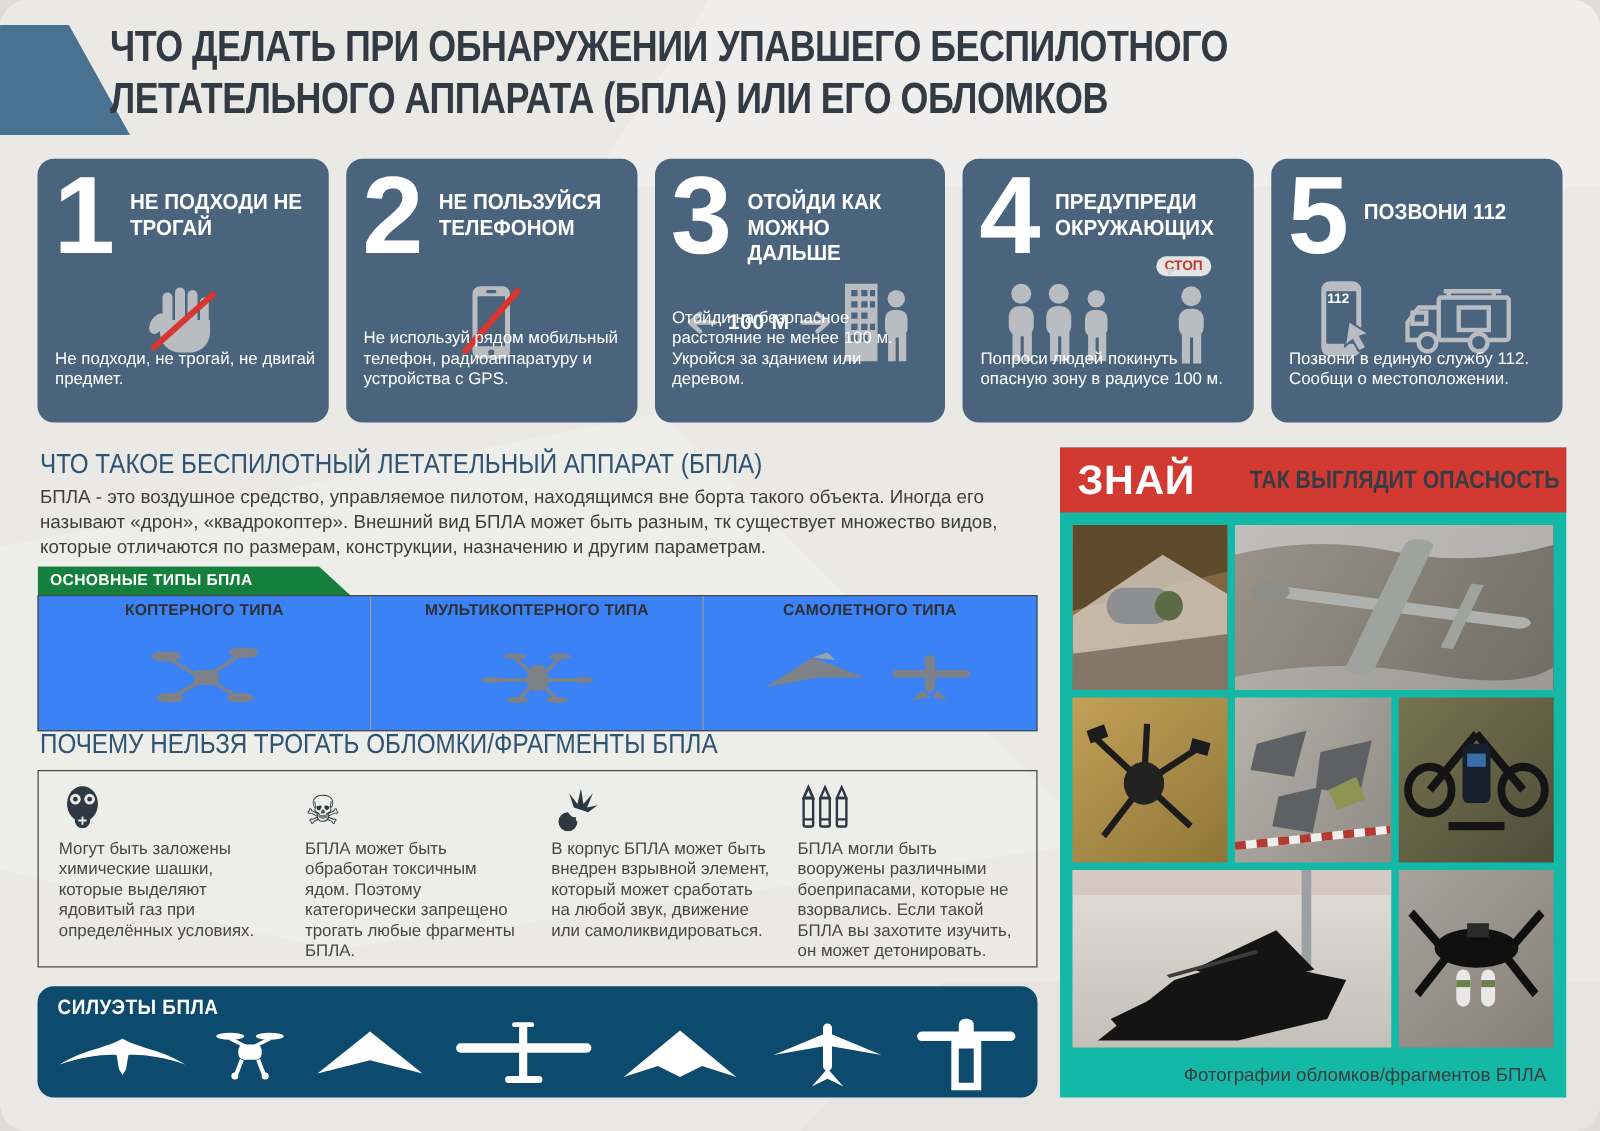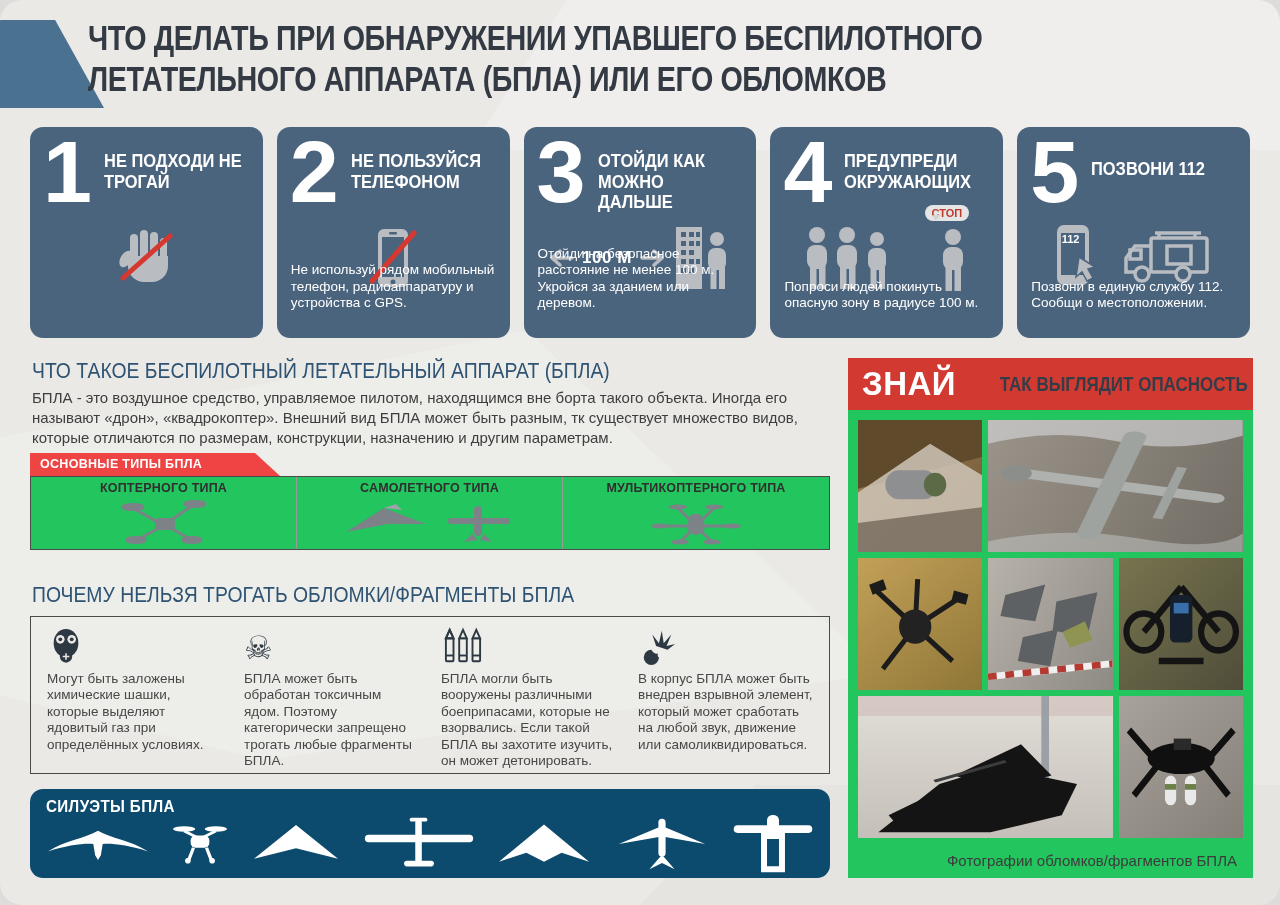--- a/index.html
+++ b/index.html
@@ -32,24 +32,24 @@
           padding:2px 7px;border-radius:8px;}
   .bubble:after{content:"";position:absolute;left:8px;bottom:-6px;border:6px solid transparent;border-top-color:#d4d4d2;border-left-width:2px;}
   .phone112{position:relative;}
   .p112{position:absolute;top:10px;left:4px;width:24px;text-align:center;color:#fff;font-size:11px;font-weight:700;}
 
   
   .sec-h{position:absolute;left:32px;margin:0;color:#2e5373;font-size:22px;font-weight:400;}
   .sec-h span{display:inline-block;transform:scaleX(.88);transform-origin:0 50%;white-space:nowrap;}
   .about-h{top:358px;}
   .about-t{position:absolute;left:32px;top:388px;width:798px;font-size:15px;line-height:1.33;color:#3e3e3e;margin:0;}
-  .types-tag{position:absolute;left:30px;top:453px;width:240px;height:23px;background:#ef4444;color:#fff;
+  .types-tag{position:absolute;left:30px;top:453px;width:240px;height:23px;background:#15803d;color:#fff;
              font-size:12.5px;font-weight:700;line-height:23px;padding-left:10px;
              clip-path:polygon(0 0,90% 0,100% 100%,0 100%);letter-spacing:.3px;}
-  .types-box{position:absolute;left:30px;top:476px;width:800px;height:74px;background:#22c55e;
+  .types-box{position:absolute;left:30px;top:476px;width:800px;height:109px;background:#3b82f6;
              border:1.5px solid #4a4a4a;display:grid;grid-template-columns:1fr 1fr 1fr;box-sizing:border-box;text-align:center;}
   .tcell{border-right:1px solid #9a9a9a;display:flex;flex-direction:column;align-items:center;padding-top:4px;}
   .tcell:last-child{border-right:none;}
   .tlabel{font-size:12.5px;font-weight:700;color:#2f2f2f;letter-spacing:.2px;}
   .tcell .art{flex:1;display:flex;align-items:center;justify-content:center;gap:14px;}
 
   .why-h{top:582px;}
   .why-box{position:absolute;left:30px;top:616px;width:800px;height:158px;border:1.5px solid #4a4a4a;
            box-sizing:border-box;display:grid;grid-template-columns:repeat(4,1fr);column-gap:22px;padding:10px 16px;}
   .wcol .wicon{height:38px;display:flex;align-items:flex-end;}
@@ -57,21 +57,21 @@
   .skull{font-size:32px;line-height:34px;color:#2e3842;font-family:"DejaVu Sans",sans-serif;}
 
   .sil-panel{position:absolute;left:30px;top:789px;width:800px;height:89px;background:#0c4a6e;border-radius:13px;
              box-sizing:border-box;padding:8px 16px 6px;}
   .sil-h{margin:0;color:#fff;font-size:16.5px;font-weight:700;letter-spacing:.4px;}
   .sil-h span{display:inline-block;transform:scaleX(.92);transform-origin:0 50%;}
   .sil-row{display:flex;align-items:center;justify-content:space-between;margin-top:1px;height:54px;}
   .sil-row svg{fill:#fff;}
 
   
-  .know{position:absolute;left:848px;top:358px;width:405px;height:520px;background:#22c55e;}
+  .know{position:absolute;left:848px;top:358px;width:405px;height:520px;background:#14b8a6;}
   .know-head{height:52px;background:#d23a31;display:flex;align-items:center;}
   .know-badge{color:#fff;font-size:33px;font-weight:700;margin-left:14px;letter-spacing:.5px;}
   .know-title{margin-left:auto;margin-right:10px;color:#343d47;font-size:20px;font-weight:700;text-decoration:underline;}
   .know-title span{display:inline-block;transform:scaleX(.85);transform-origin:100% 50%;white-space:nowrap;}
   .photos{display:grid;grid-template-columns:repeat(6,1fr);grid-template-rows:132px 132px 142px;gap:6px;padding:10px;}
   .photo{position:relative;overflow:hidden;}
   .photo svg{position:absolute;inset:0;width:100%;height:100%;}
   .s2{grid-column:span 2;} .s4{grid-column:span 4;}
   .p1{background:linear-gradient(135deg,#a5835a,#6d5433);}
   .p2{background:linear-gradient(120deg,#9b948a,#716c64);}
@@ -109,20 +109,21 @@
             <rect x="16" y="8" width="8" height="26" rx="4"></rect>
               <rect x="26" y="4" width="8" height="30" rx="4"></rect>
             <rect x="36" y="6" width="8" height="28" rx="4"></rect>
               <rect x="46" y="12" width="7" height="22" rx="3.5"></rect>
             <path d="M14 30 h40 v10 a16 16 0 0 1 -16 16 h-8 a16 16 0 0 1 -16 -16 z"></path>
             <ellipse cx="12" cy="33" rx="5.5" ry="9" transform="rotate(32 12 33)"></ellipse>
           </g>
           <line x1="9" y1="52" x2="56" y2="10" stroke="#d6382f" stroke-width="5" stroke-linecap="round"></line>
         </svg>
       </div>
+      <p class="ctext">Не подходи, не трогай, не двигай предмет.</p>
     </div>
 
     <div class="card">
       <div class="num">2</div>
       <div class="ctitle"><span style="white-space:normal">НЕ ПОЛЬЗУЙСЯ ТЕЛЕФОНОМ</span></div>
       <div class="icon-zone">
         <svg class="ico" width="62" height="66" viewBox="0 0 62 66">
           <rect x="16" y="4" width="30" height="58" rx="6" fill="#b9bdc2"></rect>
           <rect x="20" y="12" width="22" height="40" fill="#4b647d"></rect>
           <rect x="27" y="7" width="8" height="2.5" rx="1" fill="#4b647d"></rect>
@@ -247,52 +248,52 @@
             <ellipse cx="12" cy="11" rx="10" ry="2.6"></ellipse>
               <ellipse cx="74" cy="8" rx="10" ry="2.6"></ellipse>
             <ellipse cx="15" cy="44" rx="9" ry="2.4"></ellipse>
               <ellipse cx="71" cy="44" rx="9" ry="2.4"></ellipse>
             <rect x="34" y="22" width="20" height="12" rx="4" stroke="none"></rect>
           </g>
         </svg>
       </div>
     </div>
     <div class="tcell">
-      <div class="tlabel">САМОЛЕТНОГО ТИПА</div>
-      <div class="art">
-        <svg width="84" height="44" viewBox="0 0 84 44">
-          <path d="M2 32 L40 8 L82 24 L44 24 Z" fill="#7d8288"></path>
-          <path d="M40 8 L52 4 L58 10 Z" fill="#9da2a7"></path>
-        </svg>
-        <svg width="74" height="44" viewBox="0 0 74 44">
-          <g fill="#7d8288">
-            <rect x="6" y="18" width="62" height="6" rx="3"></rect>
-            <rect x="32" y="6" width="8" height="30" rx="4"></rect>
-            <path d="M30 34 L22 42 L36 40 Z"></path>
-              <path d="M42 34 L50 42 L38 40 Z"></path>
-          </g>
-        </svg>
-      </div>
-    </div>
-    <div class="tcell">
       <div class="tlabel">МУЛЬТИКОПТЕРНОГО ТИПА</div>
       <div class="art">
         <svg width="96" height="52" viewBox="0 0 96 52">
           <g stroke="#7d8288" stroke-width="3" fill="none">
             <path d="M48 30 L12 30 M48 30 L30 12 M48 30 L66 12 M48 30 L84 30 M48 30 L32 46 M48 30 L64 46"></path>
           </g>
           <g fill="#7d8288">
             <ellipse cx="12" cy="30" rx="9" ry="2.4"></ellipse>
               <ellipse cx="30" cy="11" rx="9" ry="2.4"></ellipse>
             <ellipse cx="66" cy="11" rx="9" ry="2.4"></ellipse>
               <ellipse cx="84" cy="30" rx="9" ry="2.4"></ellipse>
             <ellipse cx="32" cy="46" rx="9" ry="2.4"></ellipse>
               <ellipse cx="64" cy="46" rx="9" ry="2.4"></ellipse>
             <circle cx="48" cy="30" r="9"></circle>
               <rect x="42" y="18" width="12" height="8" rx="4"></rect>
+          </g>
+        </svg>
+      </div>
+    </div>
+    <div class="tcell">
+      <div class="tlabel">САМОЛЕТНОГО ТИПА</div>
+      <div class="art">
+        <svg width="84" height="44" viewBox="0 0 84 44">
+          <path d="M2 32 L40 8 L82 24 L44 24 Z" fill="#7d8288"></path>
+          <path d="M40 8 L52 4 L58 10 Z" fill="#9da2a7"></path>
+        </svg>
+        <svg width="74" height="44" viewBox="0 0 74 44">
+          <g fill="#7d8288">
+            <rect x="6" y="18" width="62" height="6" rx="3"></rect>
+            <rect x="32" y="6" width="8" height="30" rx="4"></rect>
+            <path d="M30 34 L22 42 L36 40 Z"></path>
+              <path d="M42 34 L50 42 L38 40 Z"></path>
           </g>
         </svg>
       </div>
     </div>
   </div>
 
   <h2 class="sec-h why-h"><span>ПОЧЕМУ НЕЛЬЗЯ ТРОГАТЬ ОБЛОМКИ/ФРАГМЕНТЫ БПЛА</span></h2>
   <div class="why-box">
     <div class="wcol">
       <div class="wicon">
@@ -306,51 +307,51 @@
           <path d="M16.5 31 h7 M20 27.5 v7" stroke="#eae9e6" stroke-width="1.6"></path>
         </svg>
       </div>
       <p>Могут быть заложены химические шашки, которые выделяют ядовитый газ при определённых условиях.</p>
     </div>
     <div class="wcol">
       <div class="wicon">
           <span class="skull">☠</span>
         </div>
       <p>БПЛА может быть обработан токсичным ядом. Поэтому категорически запрещено трогать любые фрагменты БПЛА.</p>
+    </div>
+    <div class="wcol">
+      <div class="wicon">
+        <svg width="40" height="38" viewBox="0 0 40 40">
+          <g fill="#2e3842">
+            <path d="M13 24 a8 8 0 1 0 8 8 q-2 -1 -1 -4 q-4 1 -7 -4 z"></path>
+            <path d="M18 20 L14 8 L21 17 L24 4 L26 17 L34 8 L29 20 L38 18 L30 24 Z"></path>
+          </g>
+        </svg>
+      </div>
+      <p>В корпус БПЛА может быть внедрен взрывной элемент, который может сработать на любой звук, движение или самоликвидироваться.</p>
     </div>
     <div class="wcol">
       <div class="wicon">
         <svg width="44" height="38" viewBox="0 0 44 40">
           <g fill="none" stroke="#2e3842" stroke-width="2">
             <path d="M8 12 q-4 -9 -4 -9 q0 0 -4 9 z" transform="translate(4,0)"></path>
             <path d="M8 3 l4 9 h-8 z"></path>
               <rect x="4" y="12" width="8" height="24" rx="1"></rect>
               <path d="M4 30 h8"></path>
             <path d="M22 3 l4 9 h-8 z"></path>
               <rect x="18" y="12" width="8" height="24" rx="1"></rect>
               <path d="M18 30 h8"></path>
             <path d="M36 3 l4 9 h-8 z"></path>
               <rect x="32" y="12" width="8" height="24" rx="1"></rect>
               <path d="M32 30 h8"></path>
           </g>
         </svg>
       </div>
       <p>БПЛА могли быть вооружены различными боеприпасами, которые не взорвались. Если такой БПЛА вы захотите изучить, он может детонировать.</p>
     </div>
-    <div class="wcol">
-      <div class="wicon">
-        <svg width="40" height="38" viewBox="0 0 40 40">
-          <g fill="#2e3842">
-            <path d="M13 24 a8 8 0 1 0 8 8 q-2 -1 -1 -4 q-4 1 -7 -4 z"></path>
-            <path d="M18 20 L14 8 L21 17 L24 4 L26 17 L34 8 L29 20 L38 18 L30 24 Z"></path>
-          </g>
-        </svg>
-      </div>
-      <p>В корпус БПЛА может быть внедрен взрывной элемент, который может сработать на любой звук, движение или самоликвидироваться.</p>
-    </div>
   </div>
 
   <div class="sil-panel">
     <h3 class="sil-h"><span>СИЛУЭТЫ БПЛА</span></h3>
     <div class="sil-row">
       <svg width="104" height="38" viewBox="0 0 110 40">
         <path d="M55 6 C42 14 20 16 2 28 C22 21 42 19 50 20 L52 32 L55 37 L58 32 L60 20 C68 19 88 21 108 28 C90 16 68 14 55 6 Z"></path>
       </svg>
       <svg width="56" height="44" viewBox="0 0 60 46">
         <ellipse cx="13" cy="7" rx="12" ry="3"></ellipse>

